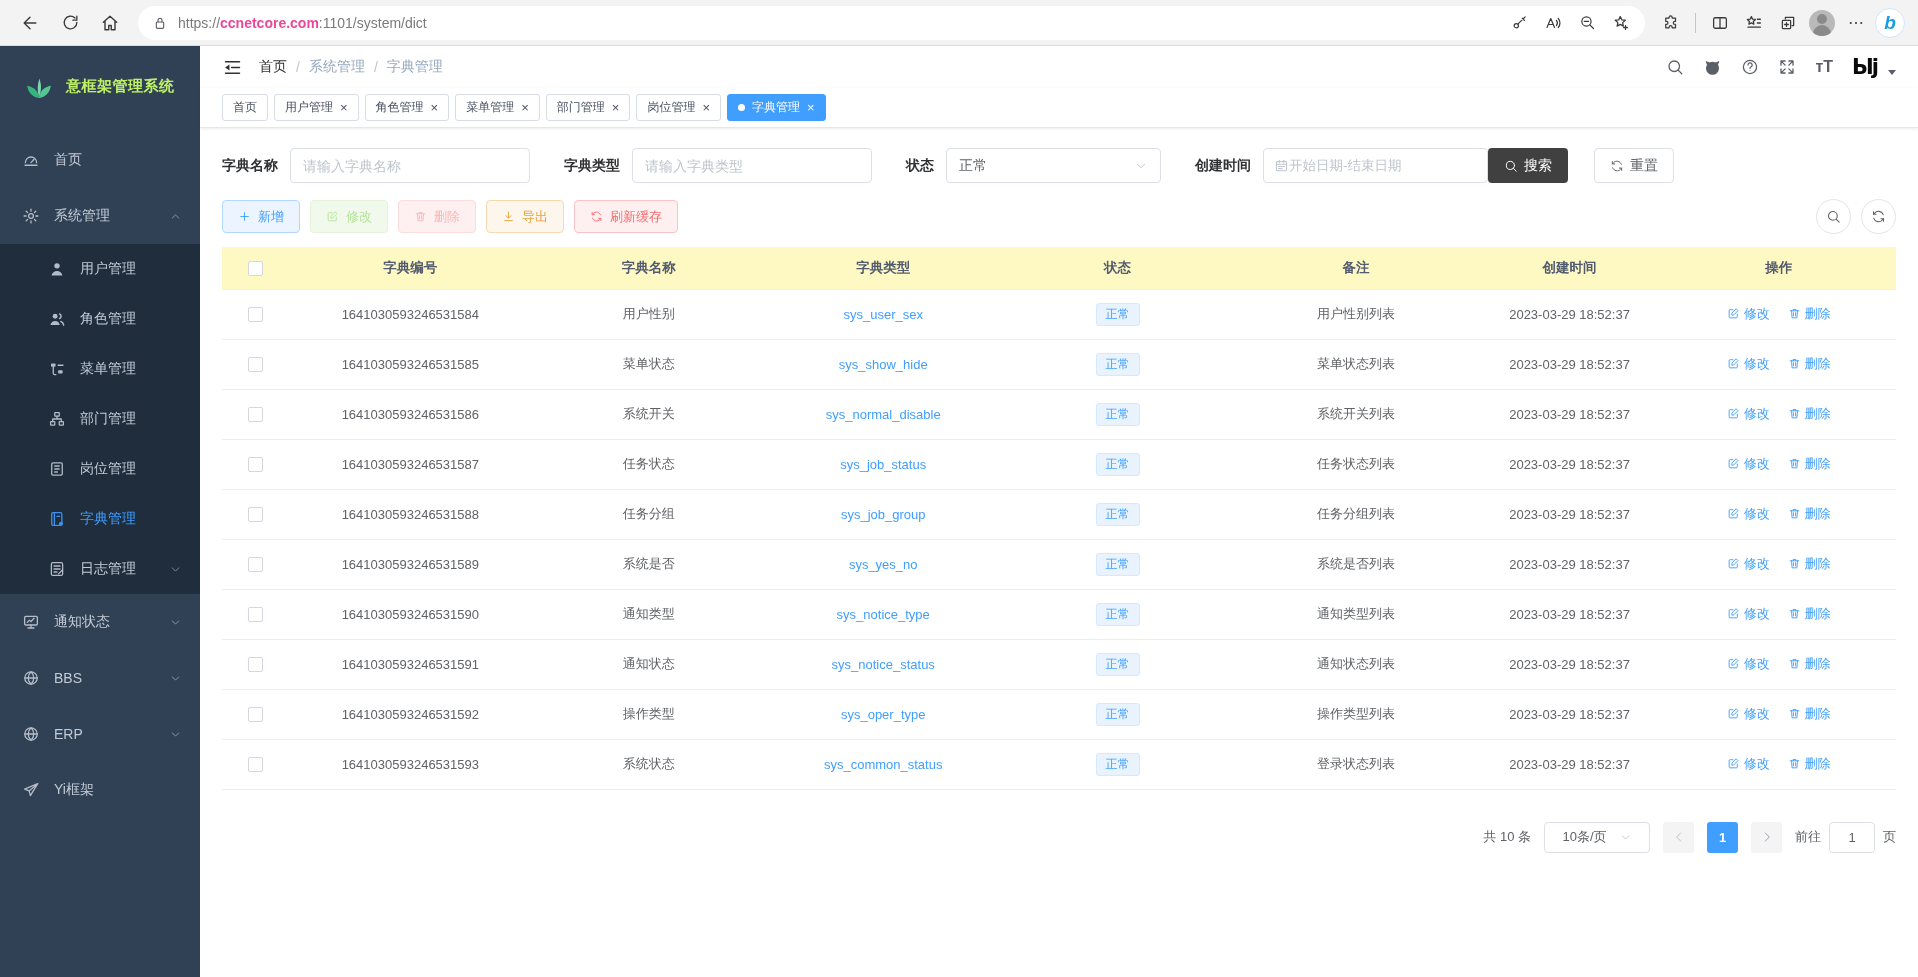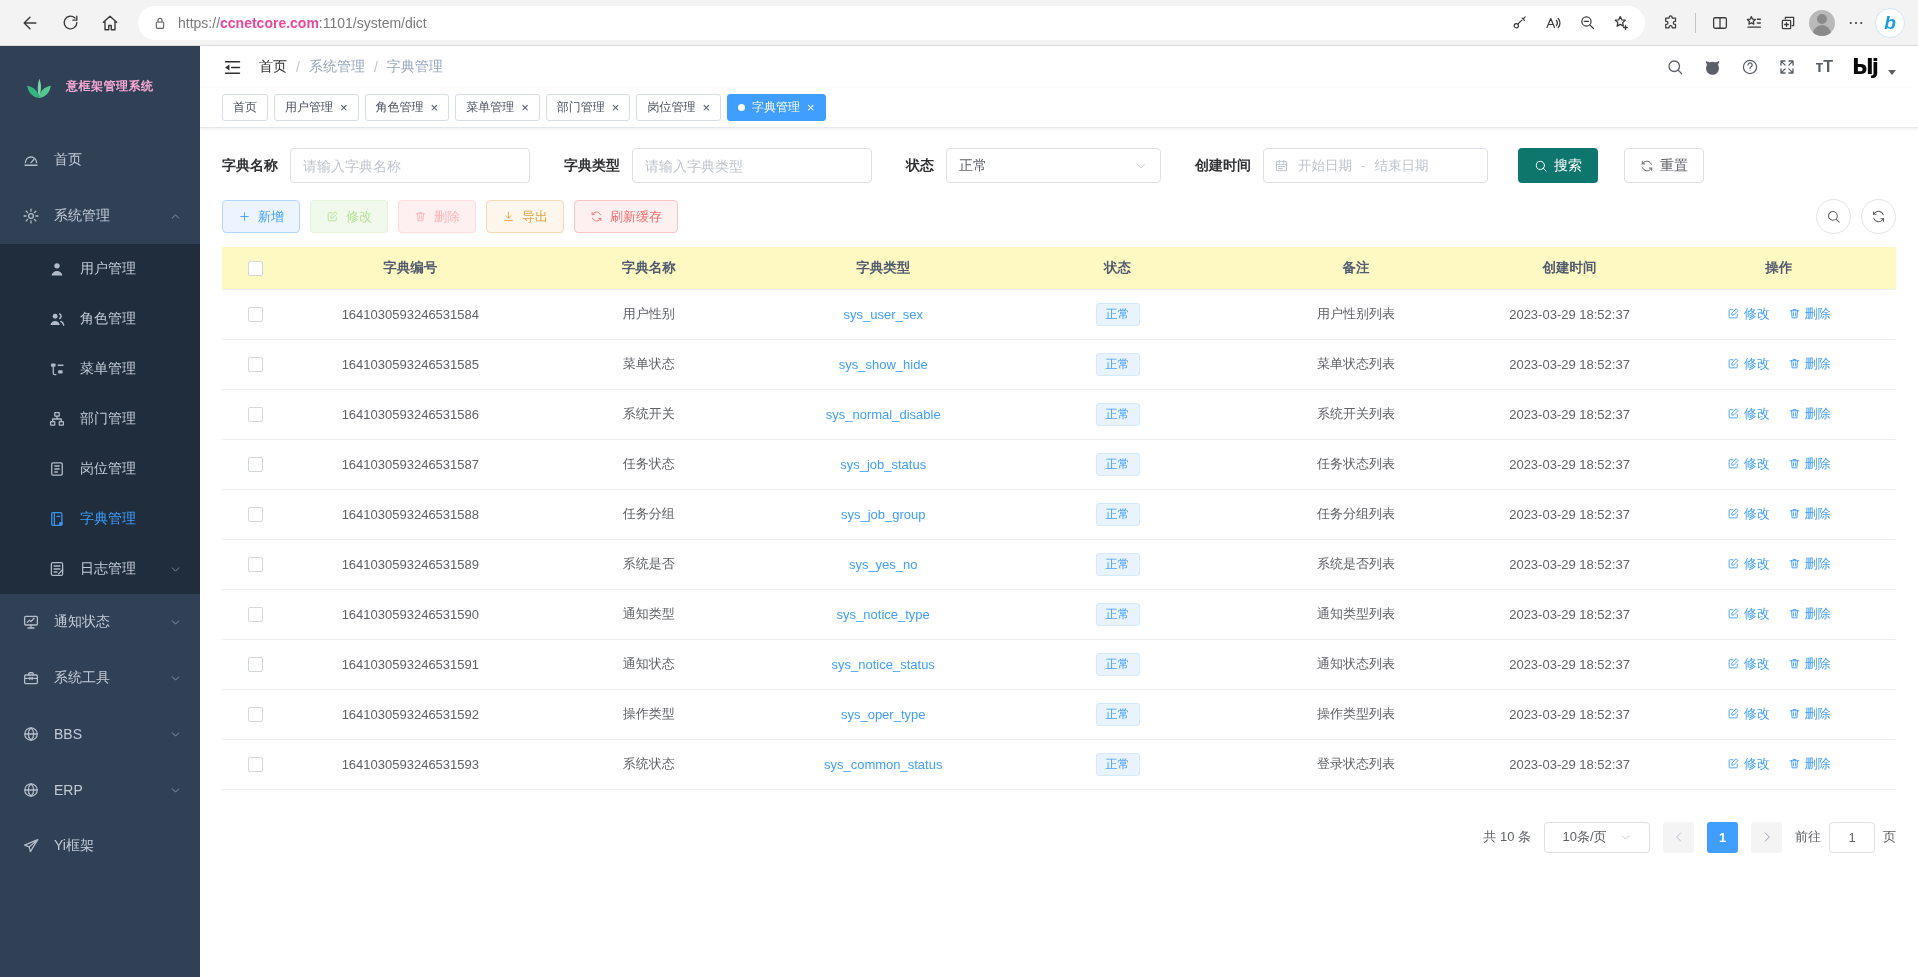--- a/index.html
+++ b/index.html
@@ -34,21 +34,21 @@
     border: 1px solid #d0e7fb; color: #1b9de4; font-weight: bold; font-size: 19px;
     display: flex; align-items: center; justify-content: center; font-style: italic; }
 
   
   .app { display: flex; height: 931px; }
 
   
   .sidebar { width: 200px; background: #304156; flex-shrink: 0; color: #c3cbd6;
     display: flex; flex-direction: column; overflow: hidden; }
   .logo-row { height: 80px; display: flex; align-items: center; padding-left: 24px; gap: 12px; flex-shrink: 0; }
-  .logo-title { color: #f9a8d4; font-weight: bold; font-size: 12px; letter-spacing: .5px; }
+  .logo-title { color: #bef264; font-weight: bold; font-size: 15px; letter-spacing: .5px; }
   .menu { padding-top: 6px; }
   .menu-item { height: 56px; display: flex; align-items: center; padding: 0 18px 0 22px;
     gap: 14px; font-size: 14px; cursor: pointer; white-space: nowrap; }
   .menu-item .micon { width: 18px; color: #c3cbd6; opacity: .9; flex-shrink: 0; }
   .menu-item .chev { margin-left: auto; opacity: .65; }
   .submenu { background: #1f2d3d; }
   .submenu .menu-item { height: 50px; padding-left: 48px; }
   .menu-item.active { color: #409eff; }
   .menu-item.active .micon { color: #409eff; }
 
@@ -82,25 +82,25 @@
   .filters { display: flex; align-items: center; margin-bottom: 16px; }
   .f-label { font-size: 14px; font-weight: 700; color: #303133; white-space: nowrap; margin-right: 12px; }
   .f-gap { margin-left: 34px; }
   .f-box { height: 35px; border: 1px solid #dcdfe6; border-radius: 4px; background: #fff;
     display: flex; align-items: center; padding: 0 12px; font-size: 14px; color: #606266; }
   input.f-box { outline: none; }
   input.f-box::placeholder { color: #bfc4cc; }
   .w-name { width: 240px; } .w-type { width: 240px; }
   .select { width: 215px; justify-content: space-between; cursor: pointer; }
   .select .sel-chev { color: #c0c4cc; }
-  .date-range { width: 225px; gap: 9px; color: #bfc4cc; padding: 0 10px; }
+  .date-range { width: 225px; color: #bfc4cc; padding: 0 10px; }
   .date-range .dr-ph { font-size: 13.5px; white-space: nowrap; }
   .btn { height: 35px; border-radius: 4px; padding: 0 15px; font-size: 14px;
     display: inline-flex; align-items: center; gap: 6px; cursor: pointer; border: 1px solid transparent; white-space: nowrap; }
-  .btn-search { background: #0f766e; color: #fff; margin-left: 30px; }
+  .btn-search { background: #404040; color: #fff; }
   .btn-reset { background: #fff; color: #606266; border-color: #dcdfe6; margin-left: 26px; }
 
   
   .toolbar { display: flex; align-items: center; gap: 10px; margin-bottom: 13px; }
   .t-btn { height: 33px; padding: 0 15px; border-radius: 4px; font-size: 13px;
     display: inline-flex; align-items: center; gap: 7px; border: 1px solid; cursor: pointer; white-space: nowrap; }
   .t-btn.primary { background: #ecf5ff; border-color: #b3d8ff; color: #409eff; }
   .t-btn.success { background: #f0f9eb; border-color: #d8efc6; color: #85ce61; }
   .t-btn.success.disabled { color: #b5e398; border-color: #e4f4d8; cursor: not-allowed; }
   .t-btn.danger { background: #fef0f0; border-color: #fbc4c4; color: #f56c6c; }
@@ -370,34 +370,20 @@
           </div>
         </div>
         <div class="menu-item">
           <span class="micon">
             <svg class="ic" width="18" height="18" viewBox="0 0 24 24" fill="none" stroke="currentColor" stroke-width="1.7" stroke-linecap="round" stroke-linejoin="round">
               <rect x="3.5" y="4.5" width="17" height="11.5" rx="1.5"></rect>
               <path d="M12 16v4M8 20h8M7 12.5l3-3 2 2 4-4.5"></path>
             </svg>
           </span>
           <span>通知状态</span>
-          <span class="chev">
-            <svg class="ic" width="13" height="13" viewBox="0 0 24 24" fill="none" stroke="currentColor" stroke-width="1.7" stroke-linecap="round" stroke-linejoin="round">
-              <path d="M6 9l6 6 6-6"></path>
-            </svg>
-          </span>
-        </div>
-        <div class="menu-item">
-          <span class="micon">
-            <svg class="ic" width="18" height="18" viewBox="0 0 24 24" fill="none" stroke="currentColor" stroke-width="1.7" stroke-linecap="round" stroke-linejoin="round">
-              <rect x="3.5" y="8" width="17" height="11.5" rx="1.5"></rect>
-              <path d="M9 8V6.3A1.3 1.3 0 0 1 10.3 5h3.4A1.3 1.3 0 0 1 15 6.3V8M3.5 12.5h17M10.5 11v3M13.5 11v3"></path>
-            </svg>
-          </span>
-          <span>系统工具</span>
           <span class="chev">
             <svg class="ic" width="13" height="13" viewBox="0 0 24 24" fill="none" stroke="currentColor" stroke-width="1.7" stroke-linecap="round" stroke-linejoin="round">
               <path d="M6 9l6 6 6-6"></path>
             </svg>
           </span>
         </div>
         <div class="menu-item">
           <span class="micon">
             <svg class="ic" width="18" height="18" viewBox="0 0 24 24" fill="none" stroke="currentColor" stroke-width="1.7" stroke-linecap="round" stroke-linejoin="round">
               <circle cx="12" cy="12" r="8.3"></circle>

